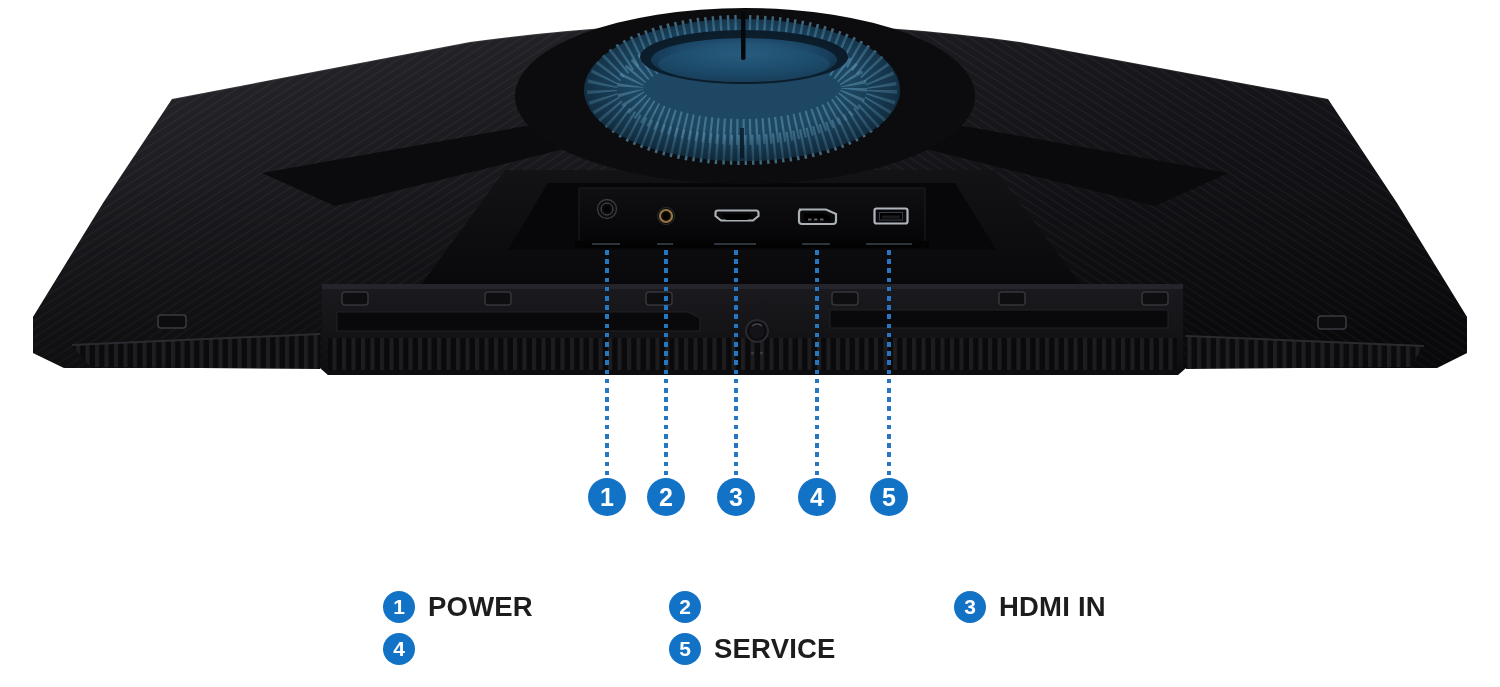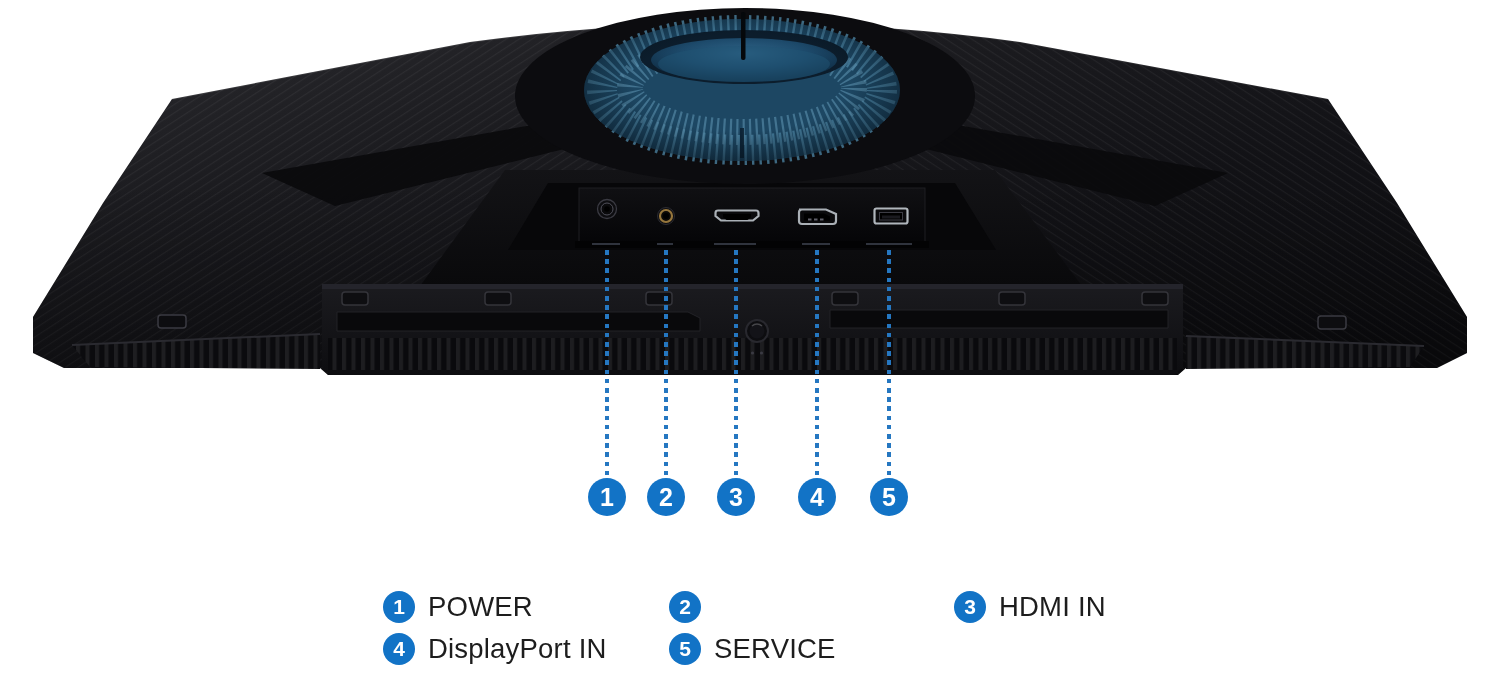--- a/index.html
+++ b/index.html
@@ -19,21 +19,21 @@
     background:#1273c6;color:#ffffff;display:flex;align-items:center;justify-content:center;
     font-size:25px;font-weight:bold;z-index:4;
   }
   
   .legend-item{position:absolute;display:flex;align-items:center;height:33px;z-index:4;}
   .legend-badge{
     width:32px;height:32px;border-radius:50%;background:#1273c6;color:#ffffff;
     display:flex;align-items:center;justify-content:center;font-size:21px;font-weight:bold;flex:0 0 auto;
   }
   .legend-label{
-    margin-left:13px;font-size:27.5px;font-weight:400;color:#1d1d1d;letter-spacing:.2px;white-space:nowrap;
+    margin-left:13px;font-size:27.5px;font-weight:700;color:#1d1d1d;letter-spacing:.2px;white-space:nowrap;
   }
 </style>
 </head>
 <body>
 
 <div class="stage">
 
   <svg width="1500" height="687" viewBox="0 0 1500 687" aria-hidden="true">
     <defs>
       <linearGradient id="bodyGrad" x1="0" y1="0" x2="0.85" y2="1">
@@ -212,20 +212,19 @@
   </div>
   <div class="legend-item" style="left:669px;top:590px;">
     <span class="legend-badge">2</span>
   </div>
   <div class="legend-item" style="left:954px;top:590px;">
     <span class="legend-badge">3</span>
     <span class="legend-label">HDMI IN</span>
   </div>
   <div class="legend-item" style="left:383px;top:632px;">
     <span class="legend-badge">4</span>
-    <span class="legend-label">DisplayPort IN</span>
   </div>
   <div class="legend-item" style="left:669px;top:632px;">
     <span class="legend-badge">5</span>
     <span class="legend-label">SERVICE</span>
   </div>
 
 </div>
 
 </body></html>

